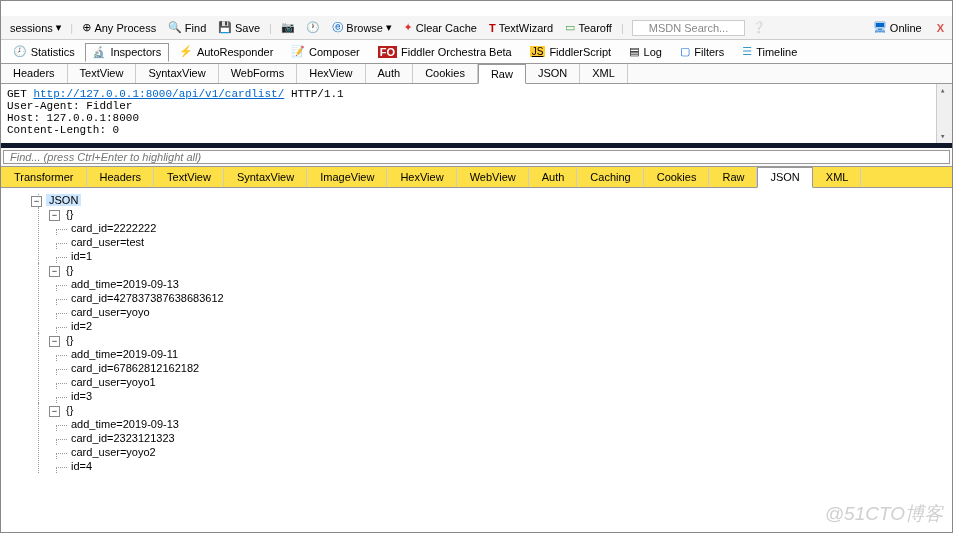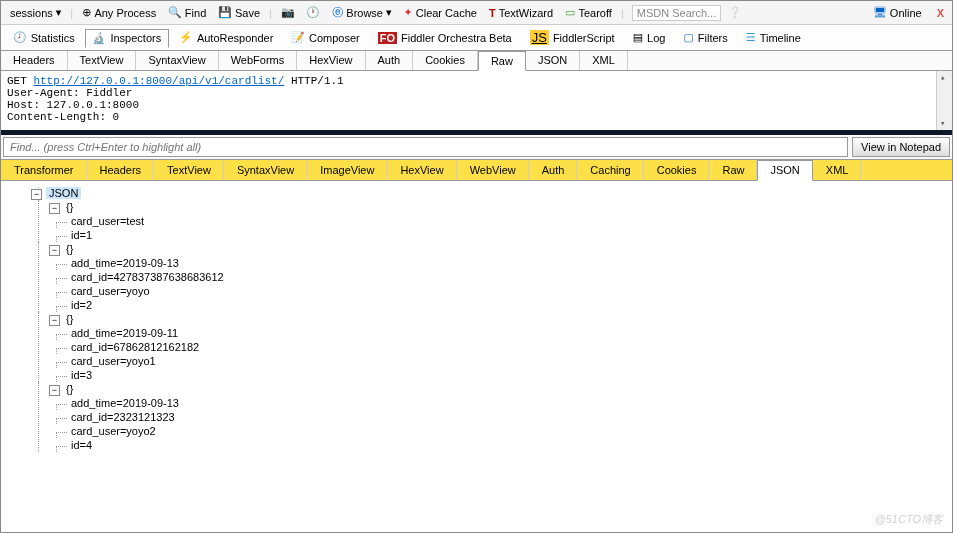--- a/index.html
+++ b/index.html
@@ -1,20 +1,20 @@
 <!DOCTYPE html>
 <html><head>
 <meta charset="utf-8">
 <style>
 * { margin:0; padding:0; box-sizing:border-box; }
 body { font-family:"Segoe UI",Tahoma,sans-serif; font-size:11px; background:#fff; width:953px; height:533px; overflow:hidden; border:1px solid #888;}
-.toolbar { display:flex; align-items:center; padding:2px 4px; border-bottom:1px solid #ccc; gap:2px; background:#f5f5f5; height:24px;}
+.toolbar { display:flex; align-items:center; padding:2px 4px; border-bottom:1px solid #ccc; gap:2px; background:#f5f5f5; height:24px;margin-top:15px;}
 .tbtn { display:flex; align-items:center; gap:3px; padding:2px 5px; cursor:pointer; white-space:nowrap;}
 .sep { color:#ccc; margin:0 2px;}
-.search-box { color:#888; padding:1px 4px; border:1px solid #ccc; background:#fff; margin-left:4px;}
+.search-box { color:#888; padding:1px 16px; border:1px solid #ccc; background:#fff; margin-left:4px;}
 .close-x { color:#d9534f; font-weight:bold; margin-left:4px; padding:0 4px; cursor:pointer;}
 .main-tabs { display:flex; align-items:center; border-bottom:1px solid #999; padding:2px 4px; gap:2px; background:#fdfdfd;}
 .mtab { display:flex; align-items:center; gap:4px; padding:2px 7px; cursor:pointer; border:1px solid transparent;}
 .mtab.active { border:1px solid #999; border-bottom:1px solid #fdfdfd; background:#fdfdfd; margin-bottom:-1px;}
 .subtabs { display:flex; border-bottom:1px solid #999; background:#fafafa;}
 .stab { padding:3px 12px; cursor:pointer; border-right:1px solid #ccc;}
 .stab.active { border:1px solid #999; border-bottom:1px solid #fff; background:#fff; margin-bottom:-1px;}
 .raw-pane { font-family:Consolas,"Courier New",monospace; font-size:11px; padding:4px 6px; background:#fff; border-bottom:5px solid #0f172a; height:64px; overflow:auto; position:relative;}
 .raw-pane a { color:#0066cc;}
 .scrollbar-r { position:absolute; right:0; top:0; bottom:0; width:16px; background:#f0f0f0; border-left:1px solid #ccc;}
@@ -27,21 +27,21 @@
 .rtab { padding:3px 12px; cursor:pointer; border:1px solid transparent; border-right:1px solid #ccc;}
 .rtab.active { border:1px solid #999; border-bottom:1px solid #fff; background:#fff; margin-bottom:-1px;}
 .tree { font-family:"Segoe UI",Tahoma,sans-serif; font-size:11px; padding:6px 10px; overflow:auto; background:#fff; height:calc(100% - 24px - 24px - 20px - 64px - 28px - 22px - 2px);margin-left:20px;}
 .node { position:relative; padding-left:18px;}
 .node::before { content:""; position:absolute; left:7px; top:0; bottom:0; border-left:1px dotted #999;}
 .node-label { padding:1px 2px; display:inline-block;}
 .expander { display:inline-block; width:11px; height:11px; border:1px solid #888; background:#fff; text-align:center; line-height:9px; font-size:9px; margin-right:4px; cursor:pointer; position:relative; z-index:1;}
 .leaf { padding-left:20px; position:relative;}
 .leaf::before{content:"";position:absolute;left:7px;top:8px;width:10px;border-top:1px dotted #999;}
 .root-label{background:#cde6ff;padding:0 3px;}
-.watermark{position:absolute;right:10px;bottom:6px;color:#d0d0d0;font-size:11px;font-style:italic;}
+.watermark{position:absolute;right:10px;bottom:6px;color:#d0d0d0;font-size:19px;font-style:italic;}
 .spacer{flex:1;}
 </style>
 </head>
 <body>
 
 <div class="toolbar">
   <span class="tbtn">
       <span>sessions</span> 
       <span>▾</span>
     </span>
@@ -106,21 +106,21 @@
     </div>
   <div class="mtab">
       <span style="color:#27a;">📝</span>
       <span>Composer</span>
     </div>
   <div class="mtab">
       <span style="background:#b91c1c;color:#fff;padding:0 2px;font-weight:bold;">FO</span>
       <span>Fiddler Orchestra Beta</span>
     </div>
   <div class="mtab">
-      <span style="background:#fc3;padding:0 2px;font-size:13px;text-decoration:underline;">JS</span>
+      <span style="background:#fc3;padding:0 2px;font-size:10px;text-decoration:underline;">JS</span>
       <span>FiddlerScript</span>
     </div>
   <div class="mtab">
       <span>▤</span>
       <span>Log</span>
     </div>
   <div class="mtab">
       <span style="color:#06c;">▢</span>
       <span>Filters</span>
     </div>
@@ -146,21 +146,20 @@
 <div class="raw-pane">
   <div><span>GET</span> <a href="#">http://127.0.0.1:8000/api/v1/cardlist/</a> <span>HTTP/1.1</span></div>
   <div>User-Agent: Fiddler</div>
   <div>Host: 127.0.0.1:8000</div>
   <div>Content-Length: 0</div>
   <div class="scrollbar-r"></div>
 </div>
 
 <div class="findrow">
   <input placeholder="Find... (press Ctrl+Enter to highlight all)" style="">
-  <button>View in Notepad</button>
 </div>
 
 <div class="resp-tabs" id="resp-tabs">
     <div class="rtab">Transformer</div>
     <div class="rtab">Headers</div>
     <div class="rtab">TextView</div>
     <div class="rtab">SyntaxView</div>
     <div class="rtab">ImageView</div>
     <div class="rtab">HexView</div>
     <div class="rtab">WebView</div>
@@ -169,21 +168,21 @@
     <div class="rtab">Cookies</div>
     <div class="rtab">Raw</div>
     <div class="rtab active">JSON</div>
     <div class="rtab">XML</div>
   </div>
 
 <div class="tree">
   <div class="node" style="padding-left:0;">
     <span class="expander">−</span><span class="node-label root-label">JSON</span>
     <div id="json-children">
-        <div class="node"><span class="expander">−</span><span class="node-label">{}</span><div class="node leaf"><span class="node-label">card_user=test</span></div><div class="node leaf"><span class="node-label">id=1</span></div></div>
+        <div class="node"><span class="expander">−</span><span class="node-label">{}</span><div class="node leaf"><span class="node-label">card_id=2222222</span></div><div class="node leaf"><span class="node-label">card_user=test</span></div><div class="node leaf"><span class="node-label">id=1</span></div></div>
         <div class="node"><span class="expander">−</span><span class="node-label">{}</span><div class="node leaf"><span class="node-label">add_time=2019-09-13</span></div><div class="node leaf"><span class="node-label">card_id=427837387638683612</span></div><div class="node leaf"><span class="node-label">card_user=yoyo</span></div><div class="node leaf"><span class="node-label">id=2</span></div></div>
         <div class="node"><span class="expander">−</span><span class="node-label">{}</span><div class="node leaf"><span class="node-label">add_time=2019-09-11</span></div><div class="node leaf"><span class="node-label">card_id=67862812162182</span></div><div class="node leaf"><span class="node-label">card_user=yoyo1</span></div><div class="node leaf"><span class="node-label">id=3</span></div></div>
         <div class="node"><span class="expander">−</span><span class="node-label">{}</span><div class="node leaf"><span class="node-label">add_time=2019-09-13</span></div><div class="node leaf"><span class="node-label">card_id=2323121323</span></div><div class="node leaf"><span class="node-label">card_user=yoyo2</span></div><div class="node leaf"><span class="node-label">id=4</span></div></div>
       </div>
   </div>
 </div>
 
 <div class="watermark">@51CTO博客</div>
 
 </body></html>

